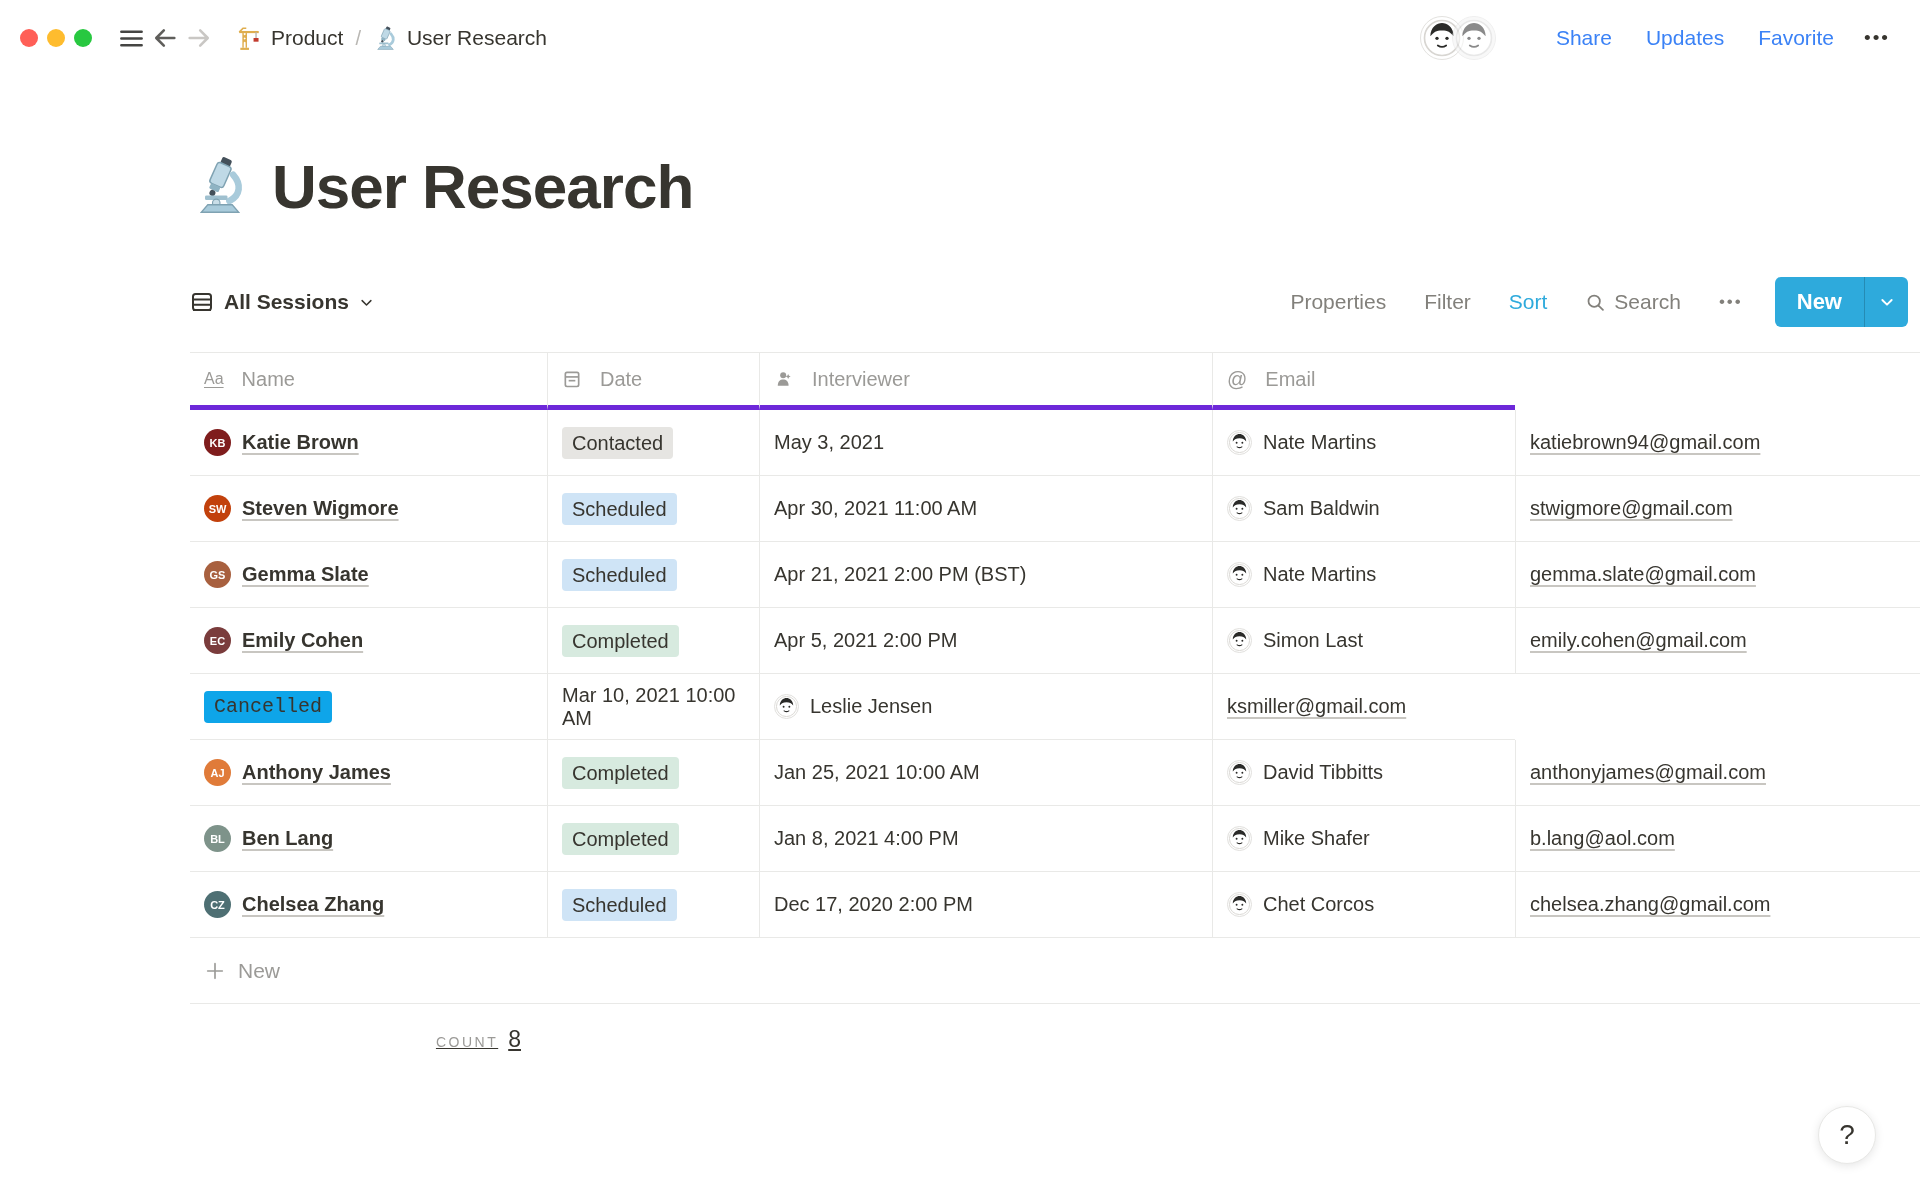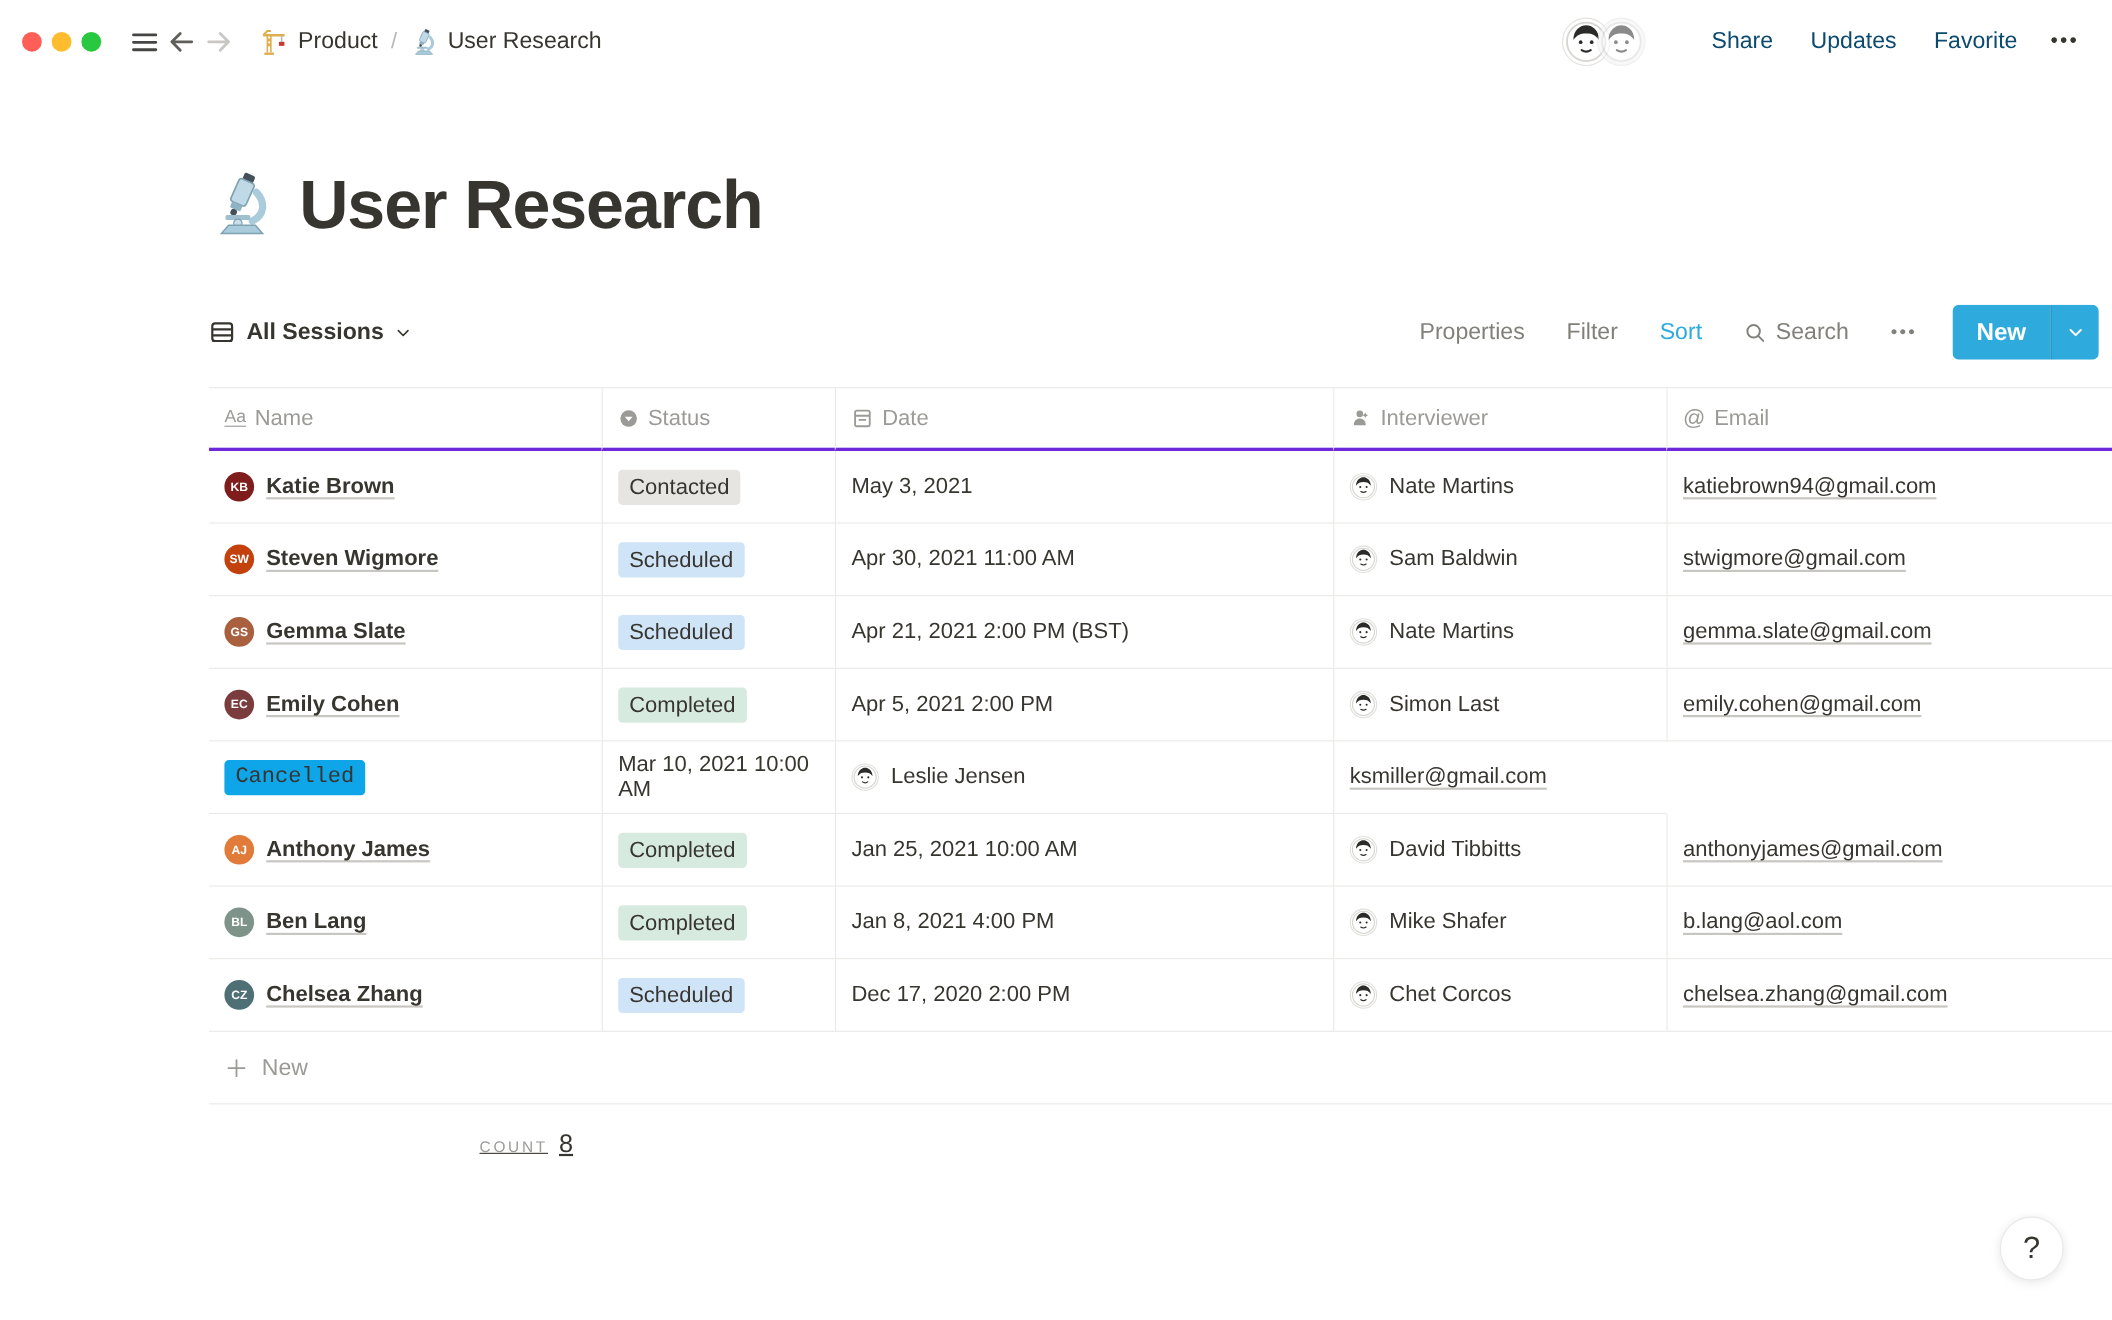--- a/index.html
+++ b/index.html
@@ -15,21 +15,21 @@
   .light { width:18px; height:18px; border-radius:50%; }
   .iconbtn { display:flex; align-items:center; justify-content:center; width:34px; height:34px;
              border-radius:4px; cursor:pointer; }
   .crumbs { display:flex; align-items:center; margin-left:14px; font-size:21px; }
   .crumb { display:flex; align-items:center; gap:9px; padding:3px 6px; border-radius:4px; cursor:pointer; }
   .crumb-sep { color:#B9B7B3; margin:0 6px; font-size:20px; }
   .presence { display:flex; margin-right:26px; }
   .p-avatar { width:44px; height:44px; border-radius:50%; background:#fff; border:1px solid #E3E2DF;
               display:flex; align-items:center; justify-content:center; overflow:hidden; }
   .p-avatar.faded { margin-left:-12px; opacity:.55; filter:grayscale(1); background:#F4F4F3; }
-  .tb-action { font-size:21px; color:#0c4a6e; margin-left:34px; cursor:pointer; }
+  .tb-action { font-size:21px; color:#3b82f6; margin-left:34px; cursor:pointer; }
   .tb-more { font-size:19px; letter-spacing:2px; margin-left:30px; cursor:pointer; color:#37352F; }
 
   
   .page { padding-left:190px; }
   .title-row { display:flex; align-items:center; gap:22px; margin-top:62px; height:96px; }
   .page-title { font-size:62px; font-weight:700; letter-spacing:-1px; color:#37352F; }
 
   
   .viewbar { display:flex; align-items:center; justify-content:space-between; margin-top:42px;
              padding-right:12px; height:52px; }
@@ -43,22 +43,22 @@
   .new-btn { display:flex; align-items:stretch; height:50px; border-radius:6px; overflow:hidden;
              cursor:pointer; margin-right:0; }
   .new-main { color:#fff; font-size:22px; font-weight:700; display:flex; align-items:center;
               padding:0 22px; }
   .new-drop { display:flex; align-items:center; justify-content:center; width:44px;
               border-left:1px solid rgba(0,0,0,.18); }
 
   
   .table { margin-top:24px; border-top:1px solid #E9E9E7; width:1730px; }
   .thead, .trow { display:grid; grid-template-columns:357px 212px 453px 303px 405px; }
-  .th { height:57px; display:flex; align-items:center; gap:8px; padding:0 14px;
-        color:#9B9A97; font-size:20px; border-bottom:3px solid #6d28d9; cursor:pointer; }
+  .th { height:57px; display:flex; align-items:center; gap:18px; padding:0 14px;
+        color:#9B9A97; font-size:20px; border-bottom:5px solid #6d28d9; cursor:pointer; }
   .th + .th, .td + .td { border-left:1px solid #E9E9E7; }
   .td { height:66px; display:flex; align-items:center; padding:0 14px;
         border-bottom:1px solid #E9E9E7; font-size:20px; cursor:pointer; }
   .avatar { width:27px; height:27px; border-radius:50%; color:#fff; font-size:11px; font-weight:700;
             display:flex; align-items:center; justify-content:center; margin-right:11px; flex:none; }
   .pname { font-weight:700; text-decoration:underline; text-decoration-color:#C8C6C1;
            text-underline-offset:4px; text-decoration-thickness:1.5px; }
   .badge { padding:3px 10px; border-radius:4px; font-size:20px; color:#37352F; line-height:1.3; }
   .iv-avatar { width:25px; height:25px; border-radius:50%; background:#fff; border:1px solid #E1E0DD;
                margin-right:11px; flex:none; display:flex; align-items:center; justify-content:center;
@@ -234,29 +234,20 @@
   </div>
 
   <div class="table">
     <div class="thead">
       <div class="th">
         <span style="font-size:16px;text-decoration:underline;text-underline-offset:3px;">Aa</span>
         <span>Name</span>
       </div>
       <div class="th">
         <span>
-          <svg width="19" height="19" viewBox="0 0 24 24">
-              <circle cx="12" cy="12" r="9.5" fill="#9B9A97"></circle>
-              <path d="M7.5 10 L12 15 L16.5 10 Z" fill="#fff"></path>
-            </svg>
-        </span>
-        <span>Status</span>
-      </div>
-      <div class="th">
-        <span>
           <svg width="20" height="20" viewBox="0 0 24 24">
               <rect x="4" y="4" width="16" height="17" rx="2" fill="none" stroke="#9B9A97" stroke-width="2"></rect>
               <path d="M4 9.5 H20" stroke="#9B9A97" stroke-width="2"></path>
               <path d="M8 14 H16" stroke="#9B9A97" stroke-width="2"></path>
             </svg>
         </span>
         <span>Date</span>
       </div>
       <div class="th">
         <span>

